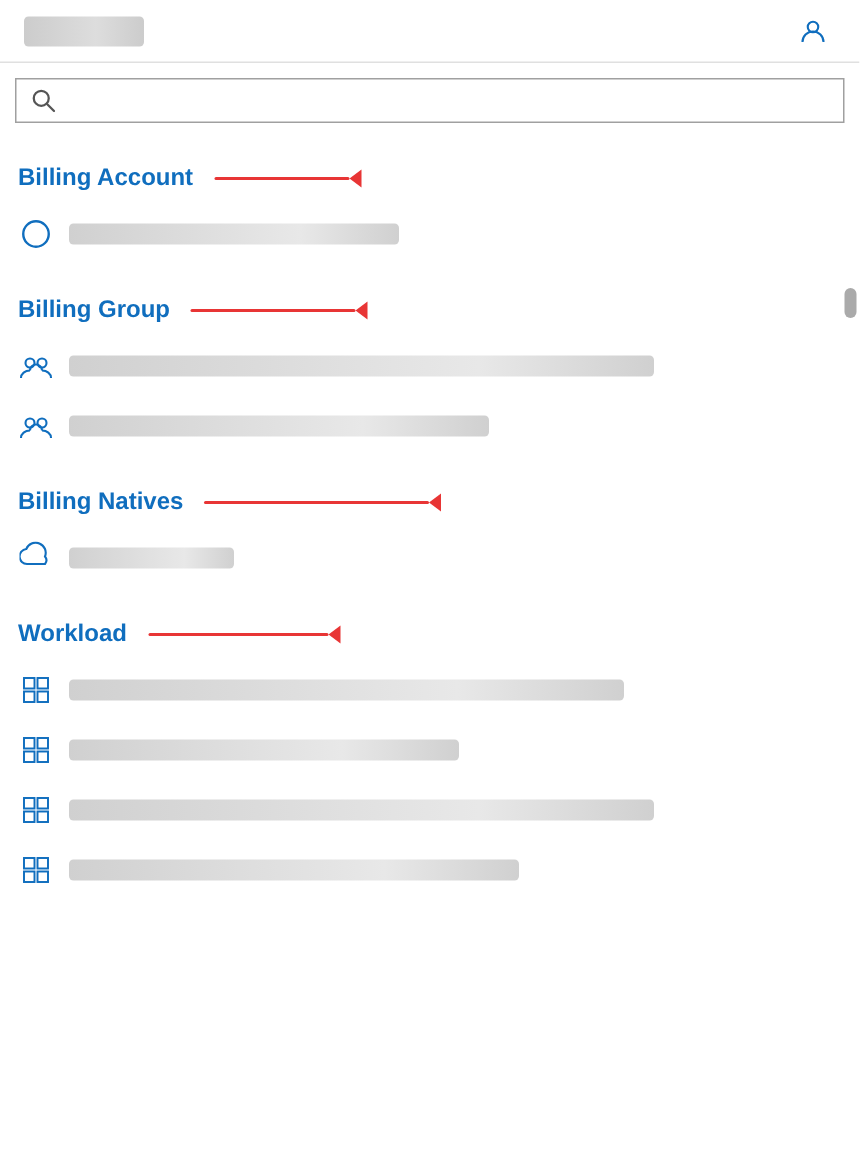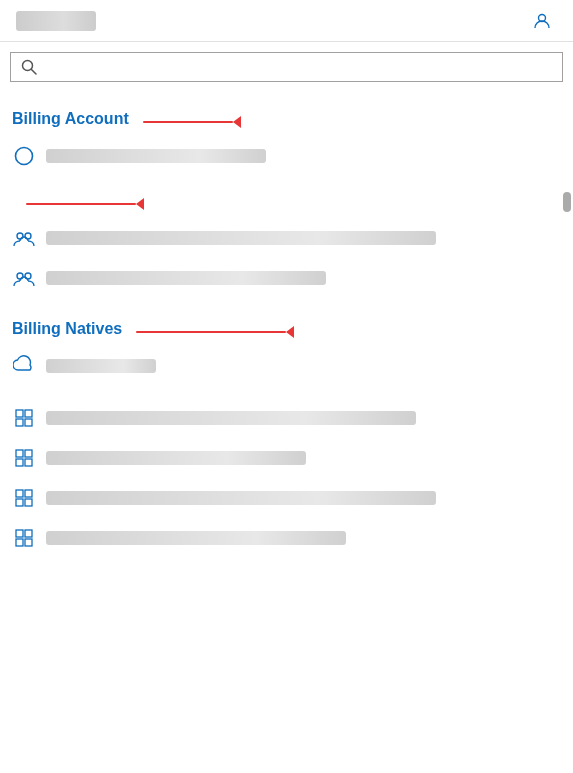--- a/index.html
+++ b/index.html
@@ -79,21 +79,21 @@
 
     
     .content {
       padding: 8px 12px;
       position: relative;
     }
 
     
     .section-heading {
       display: flex;
-      align-items: flex-end;
+      align-items: center;
       margin-bottom: 8px;
       margin-top: 10px;
     }
     .section-title {
       color: #106ebe;
       font-size: 16px;
       font-weight: 600;
     }
     .arrow-annotation {
       display: inline-flex;
@@ -184,20 +184,21 @@
     <div class="list-item">
       <div class="item-icon">
         <svg width="22" height="22" viewBox="0 0 22 22">
       <circle cx="11" cy="11" r="8.5" fill="none" stroke="#106ebe" stroke-width="1.6"></circle>
     </svg>
       </div>
       <div class="item-bar" style="width: 220px;"></div>
     </div>
     <div class="section-sep"></div>
     <div class="section-heading">
+      <span class="section-title">Billing Group</span>
       <span class="arrow-annotation">
         <div class="arrow-line" style="width: 110px;"></div>
         <div class="arrow-head"></div>
       </span>
     </div>
     <div class="list-item">
       <div class="item-icon">
         <svg width="22" height="22" viewBox="0 0 22 22">
       <circle cx="7" cy="9" r="3" fill="none" stroke="#106ebe" stroke-width="1.4"></circle>
       <circle cx="15" cy="9" r="3" fill="none" stroke="#106ebe" stroke-width="1.4"></circle>
@@ -230,20 +231,27 @@
     </div>
     <div class="list-item">
       <div class="item-icon">
         <svg width="22" height="22" viewBox="0 0 22 22">
       <path d="M5 15a5 5 0 01-.5-9.97A6 6 0 0117 10a4 4 0 010 5H5z" fill="none" stroke="#106ebe" stroke-width="1.4"></path>
     </svg>
       </div>
       <div class="item-bar" style="width: 110px;"></div>
     </div>
     <div class="section-sep"></div>
+    <div class="section-heading">
+      <span class="section-title">Workload</span>
+      <span class="arrow-annotation">
+        <div class="arrow-line" style="width: 120px;"></div>
+        <div class="arrow-head"></div>
+      </span>
+    </div>
     <div class="list-item">
       <div class="item-icon">
         <svg width="22" height="22" viewBox="0 0 22 22">
       <rect x="3" y="3" width="7" height="7" fill="none" stroke="#106ebe" stroke-width="1.3"></rect>
       <rect x="12" y="3" width="7" height="7" fill="none" stroke="#106ebe" stroke-width="1.3"></rect>
       <rect x="3" y="12" width="7" height="7" fill="none" stroke="#106ebe" stroke-width="1.3"></rect>
       <rect x="12" y="12" width="7" height="7" fill="none" stroke="#106ebe" stroke-width="1.3"></rect>
     </svg>
       </div>
       <div class="item-bar" style="width: 370px;"></div>

